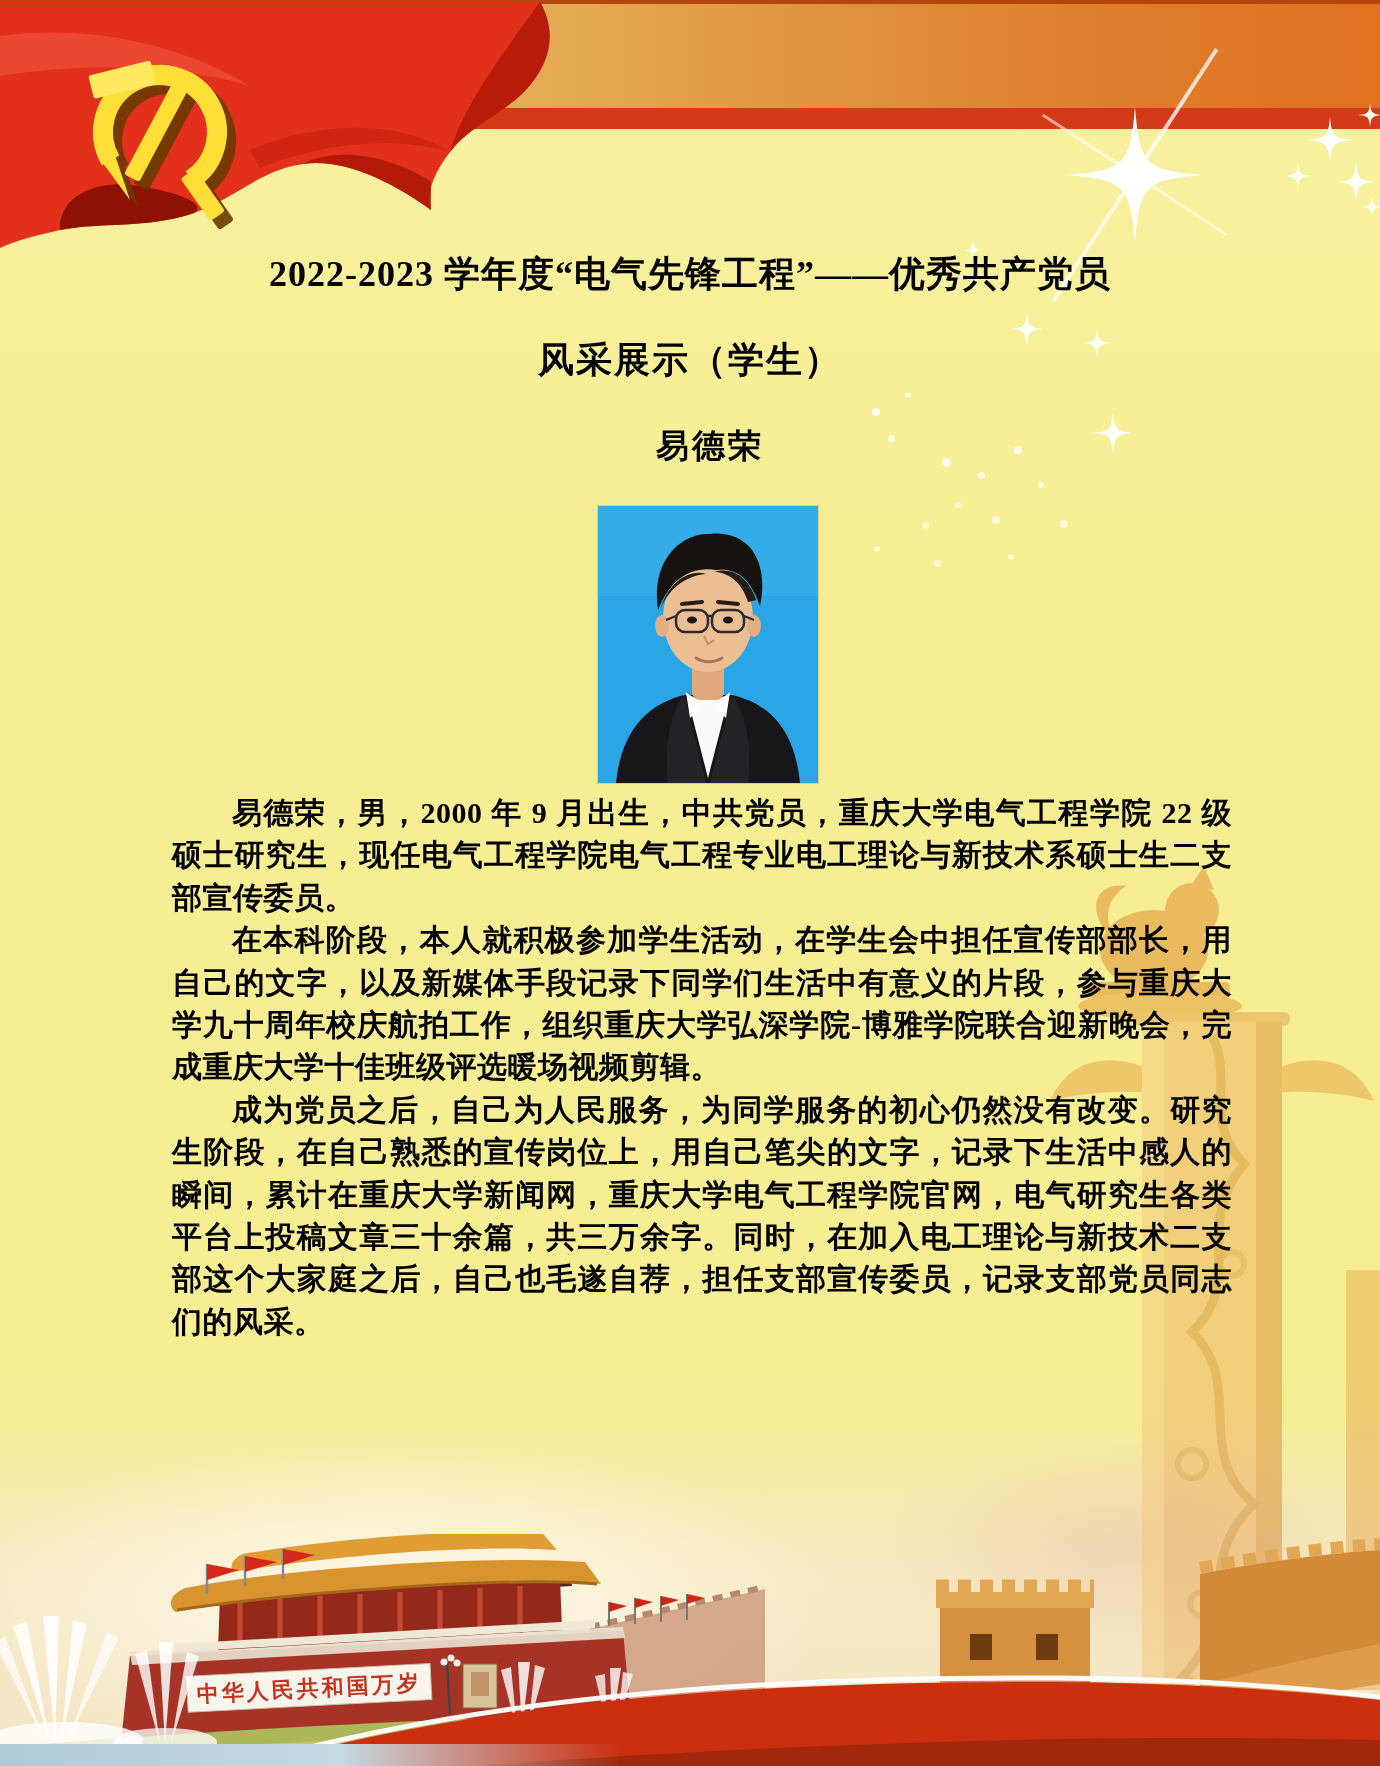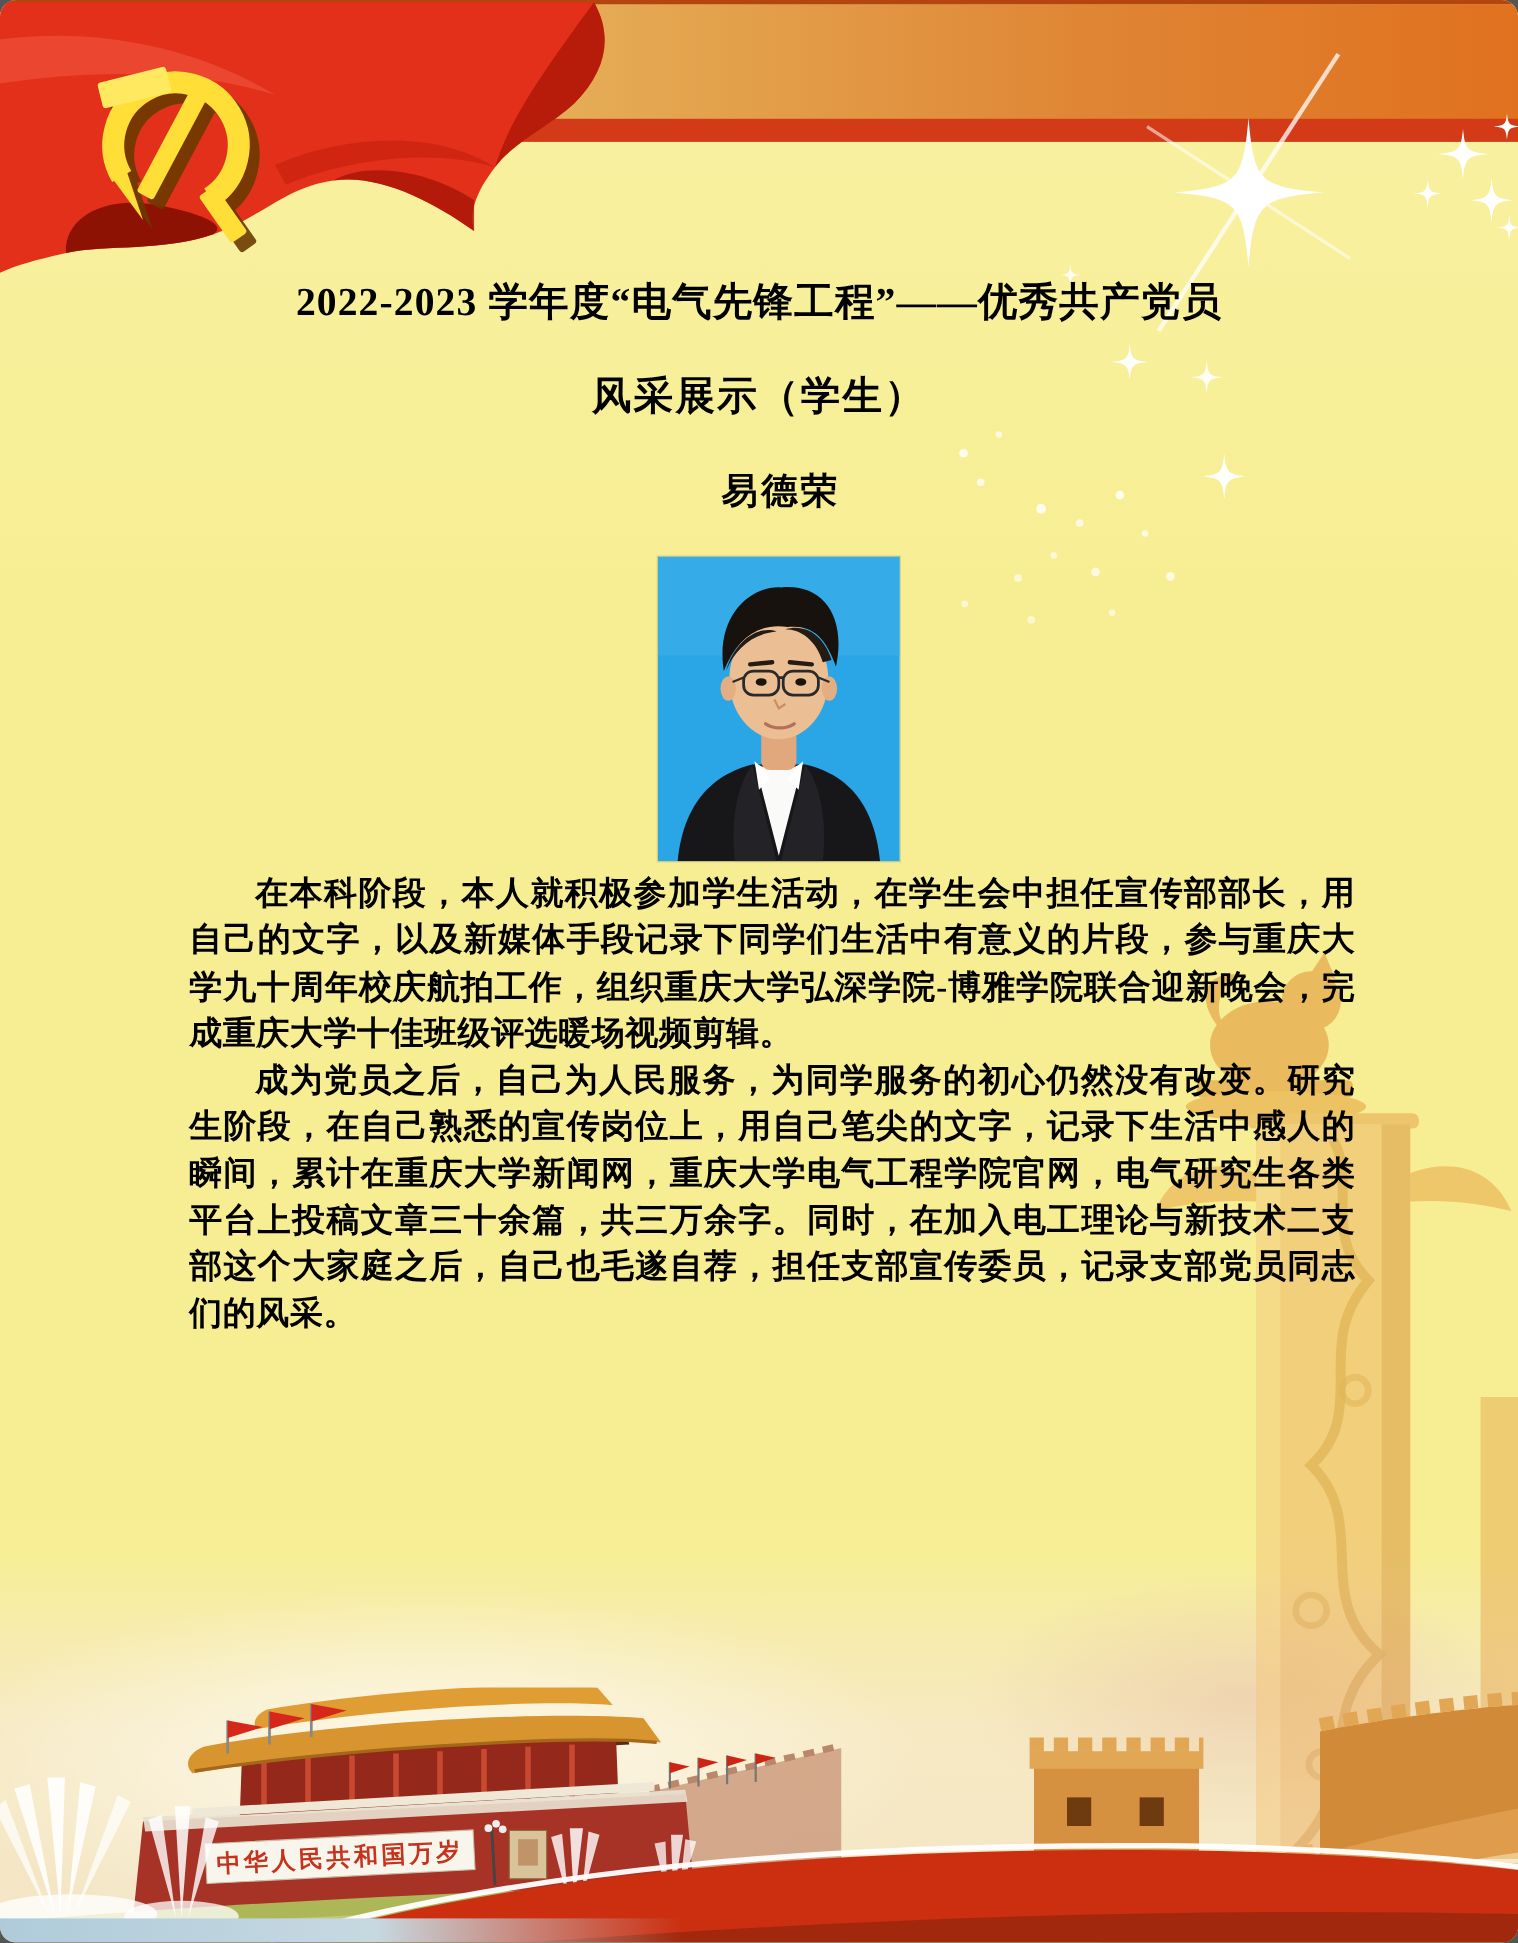--- a/index.html
+++ b/index.html
@@ -1,20 +1,19 @@
 <!DOCTYPE html>
 <html><head>
 <meta charset="utf-8">
 <style>
   html,body{margin:0;padding:0;background:#555;}
   #poster{
     position:relative;width:1380px;height:1766px;overflow:hidden;
     background:linear-gradient(180deg,#F8F1A2 0%,#F7EE94 30%,#F7EE94 78%,#F6ECA8 100%);
     font-family:"Liberation Serif","DejaVu Serif",serif;
-    border-radius:15px;
   }
   .abs{position:absolute;}
   
   .band{left:0;top:0;width:1380px;height:108px;z-index:2;
     background:linear-gradient(90deg,#E9C285 0%,#E5AC55 38%,#DF8534 72%,#E0711F 100%);
     border-top:4px solid #B4450E;}
   .stripe{left:0;top:108px;width:1380px;height:21px;background:#D23A18;z-index:2;}
   .flag{left:0;top:0;z-index:3;}
   .sparkles{left:0;top:0;width:1380px;height:620px;z-index:4;pointer-events:none;}
   .star{position:absolute;}
@@ -161,20 +160,21 @@
       <ellipse cx="94" cy="114" rx="5" ry="3.5" fill="#1C140E"></ellipse>
       <ellipse cx="130" cy="114" rx="5" ry="3.5" fill="#1C140E"></ellipse>
       <path d="M84,98 L104,96" stroke="#241B12" stroke-width="4" stroke-linecap="round"></path>
       <path d="M120,96 L140,98" stroke="#241B12" stroke-width="4" stroke-linecap="round"></path>
       <path d="M106,130 L110,138 L116,134" fill="none" stroke="#C78F62" stroke-width="2"></path>
       <path d="M98,152 C106,157 116,157 124,152" fill="none" stroke="#B0705A" stroke-width="3" stroke-linecap="round"></path>
     </svg>
   </div>
 
   <div class="abs bodytext">
+    <p>易德荣，男，2000 年 9 月出生，中共党员，重庆大学电气工程学院 22 级硕士研究生，现任电气工程学院电气工程专业电工理论与新技术系硕士生二支部宣传委员。</p>
     <p>在本科阶段，本人就积极参加学生活动，在学生会中担任宣传部部长，用自己的文字，以及新媒体手段记录下同学们生活中有意义的片段，参与重庆大学九十周年校庆航拍工作，组织重庆大学弘深学院-博雅学院联合迎新晚会，完成重庆大学十佳班级评选暖场视频剪辑。</p>
     <p>成为党员之后，自己为人民服务，为同学服务的初心仍然没有改变。研究生阶段，在自己熟悉的宣传岗位上，用自己笔尖的文字，记录下生活中感人的瞬间，累计在重庆大学新闻网，重庆大学电气工程学院官网，电气研究生各类平台上投稿文章三十余篇，共三万余字。同时，在加入电工理论与新技术二支部这个大家庭之后，自己也毛遂自荐，担任支部宣传委员，记录支部党员同志们的风采。</p>
   </div>
 
   <div class="abs haze"></div>
   <div class="abs pinkhaze"></div>
   <div class="abs glow"></div>
 
   <svg class="abs huabiao" width="340" height="900" viewBox="0 0 340 900">
     <g fill="#DE8E2E">

